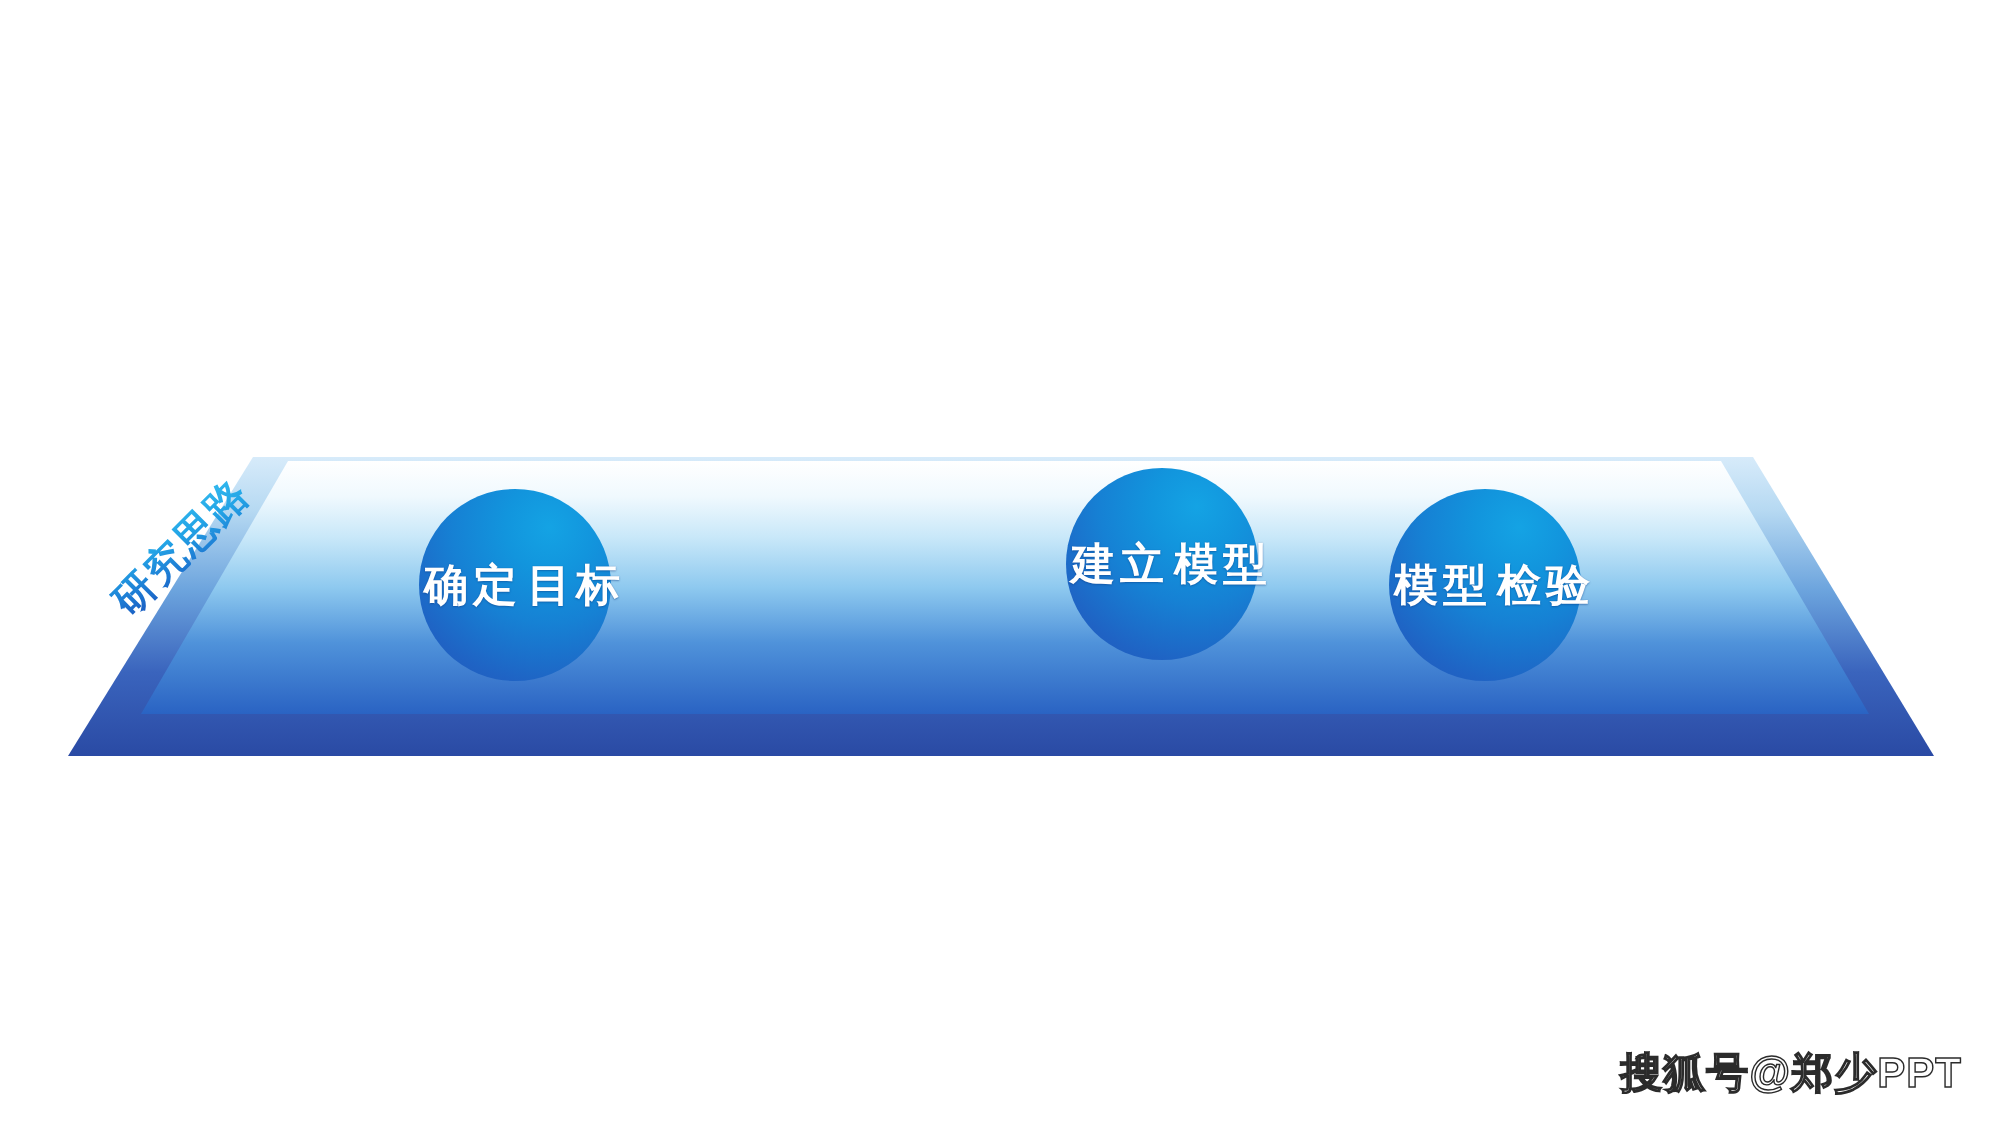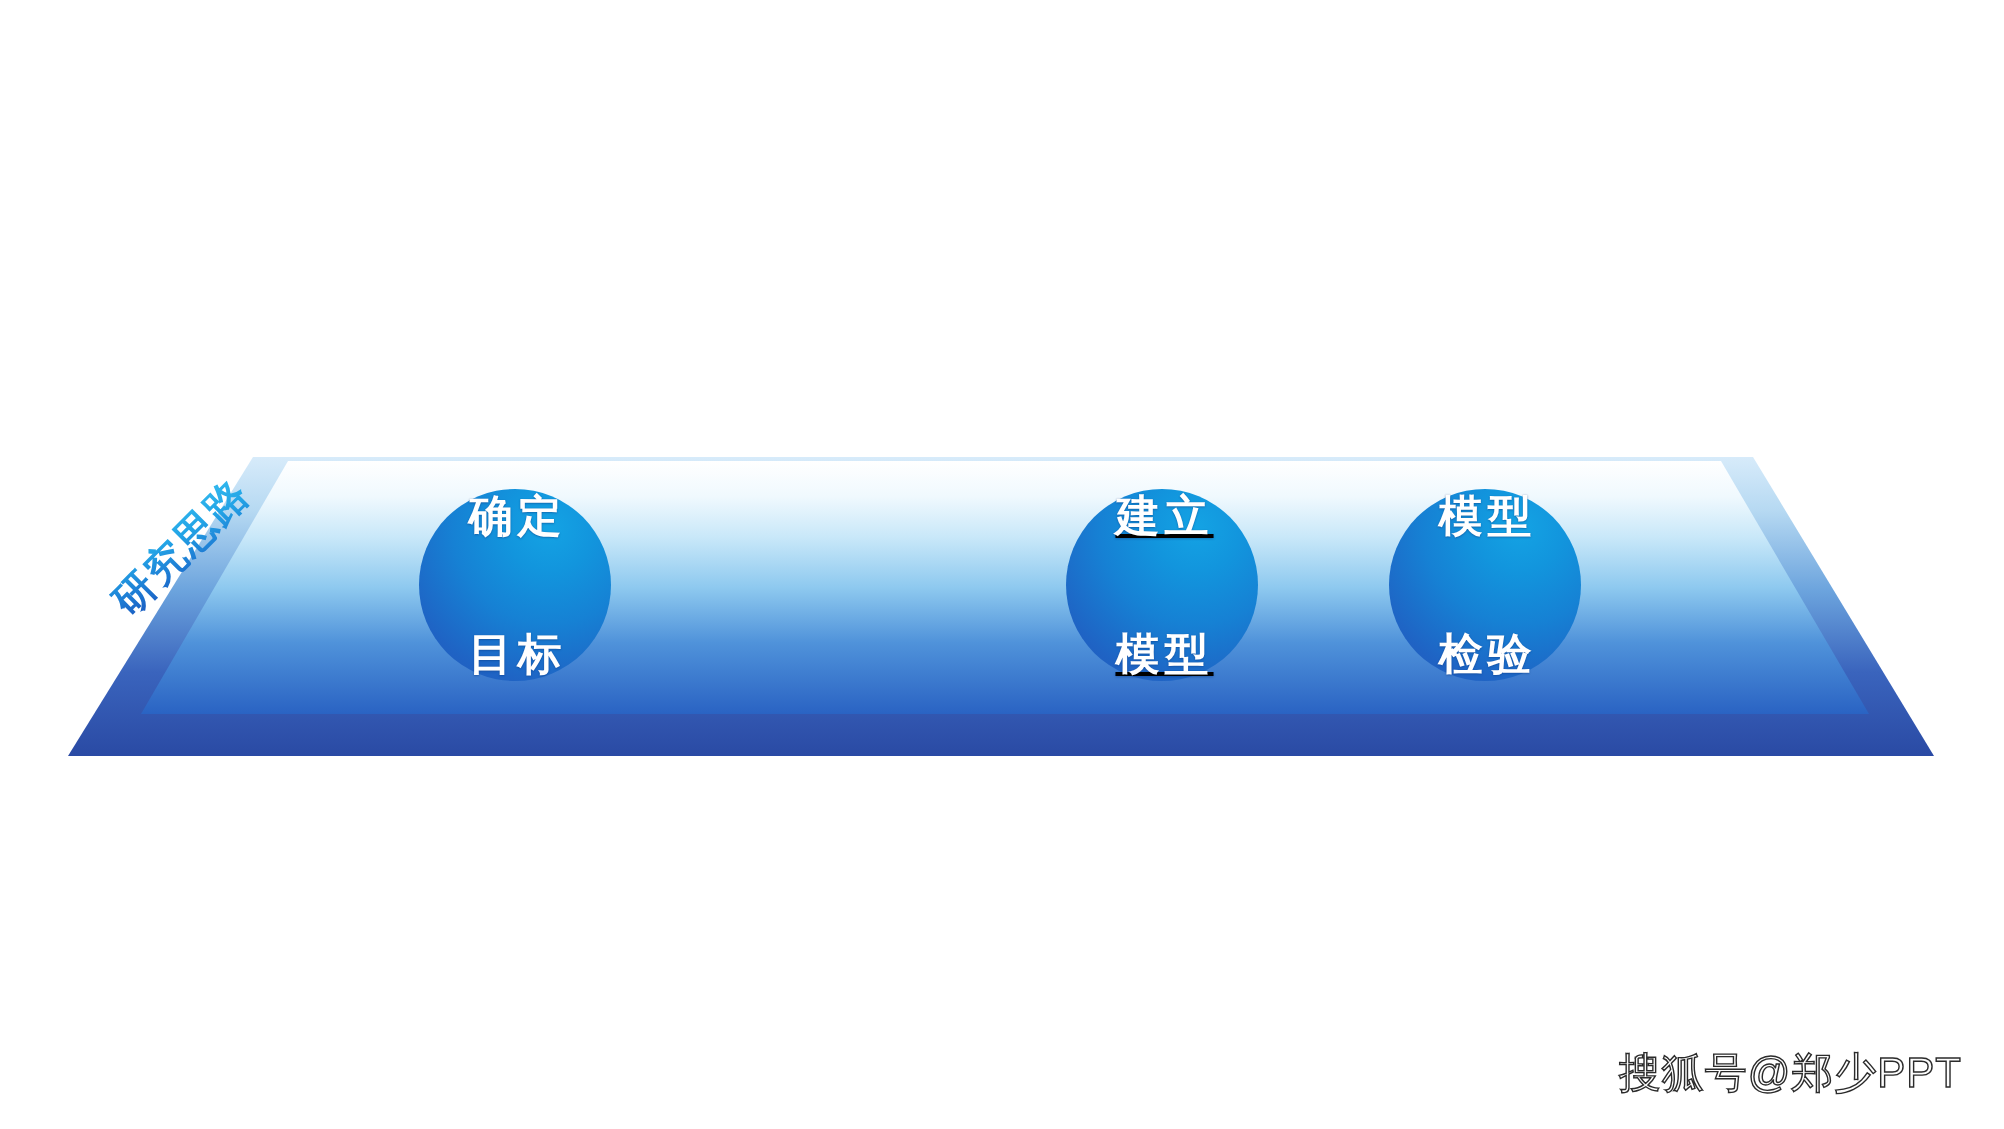--- a/index.html
+++ b/index.html
@@ -50,21 +50,20 @@
     height: 230px;
   }
 
   
   .node {
     position: absolute;
     width: 192px;
     height: 192px;
     border-radius: 50%;
     display: flex;
-    flex-direction: column;
     align-items: center;
     justify-content: space-between;
     background:
       radial-gradient(circle at 68% 20%,
         #14a3e4 0%,
         #1295dd 22%,
         #1681d4 48%,
         #1f63c4 78%,
         #2456b8 100%);
     box-shadow: 0 0 0 0 rgba(0,0,0,0);
@@ -77,30 +76,30 @@
     line-height: 1.22;
     text-indent: 5px;
     white-space: nowrap;
     text-shadow:
       0 1px 2px rgba(13, 60, 130, 0.45),
       0 0 1px rgba(13, 60, 130, 0.35);
   }
 
   #node-0 { left: 419px; top: 489px; }
   #node-1 { left: 742px; top: 489px; }
-  #node-2 { left: 1066px; top: 489px; text-decoration: underline; }
+  #node-2 { left: 1066px; top: 468px; }
   #node-3 { left: 1389px; top: 489px; }
 
   
   .watermark {
     position: absolute;
     right: 42px;
     bottom: 28px;
     font-size: 42px;
-    font-weight: 400;
+    font-weight: 700;
     letter-spacing: 1px;
     color: rgba(255,255,255,0.96);
     -webkit-text-stroke: 1.4px #2b2b2b;
     text-shadow: 0 0 1px rgba(80,80,80,0.35);
     white-space: nowrap;
     user-select: none;
   }
 </style>
 </head>
 <body>

